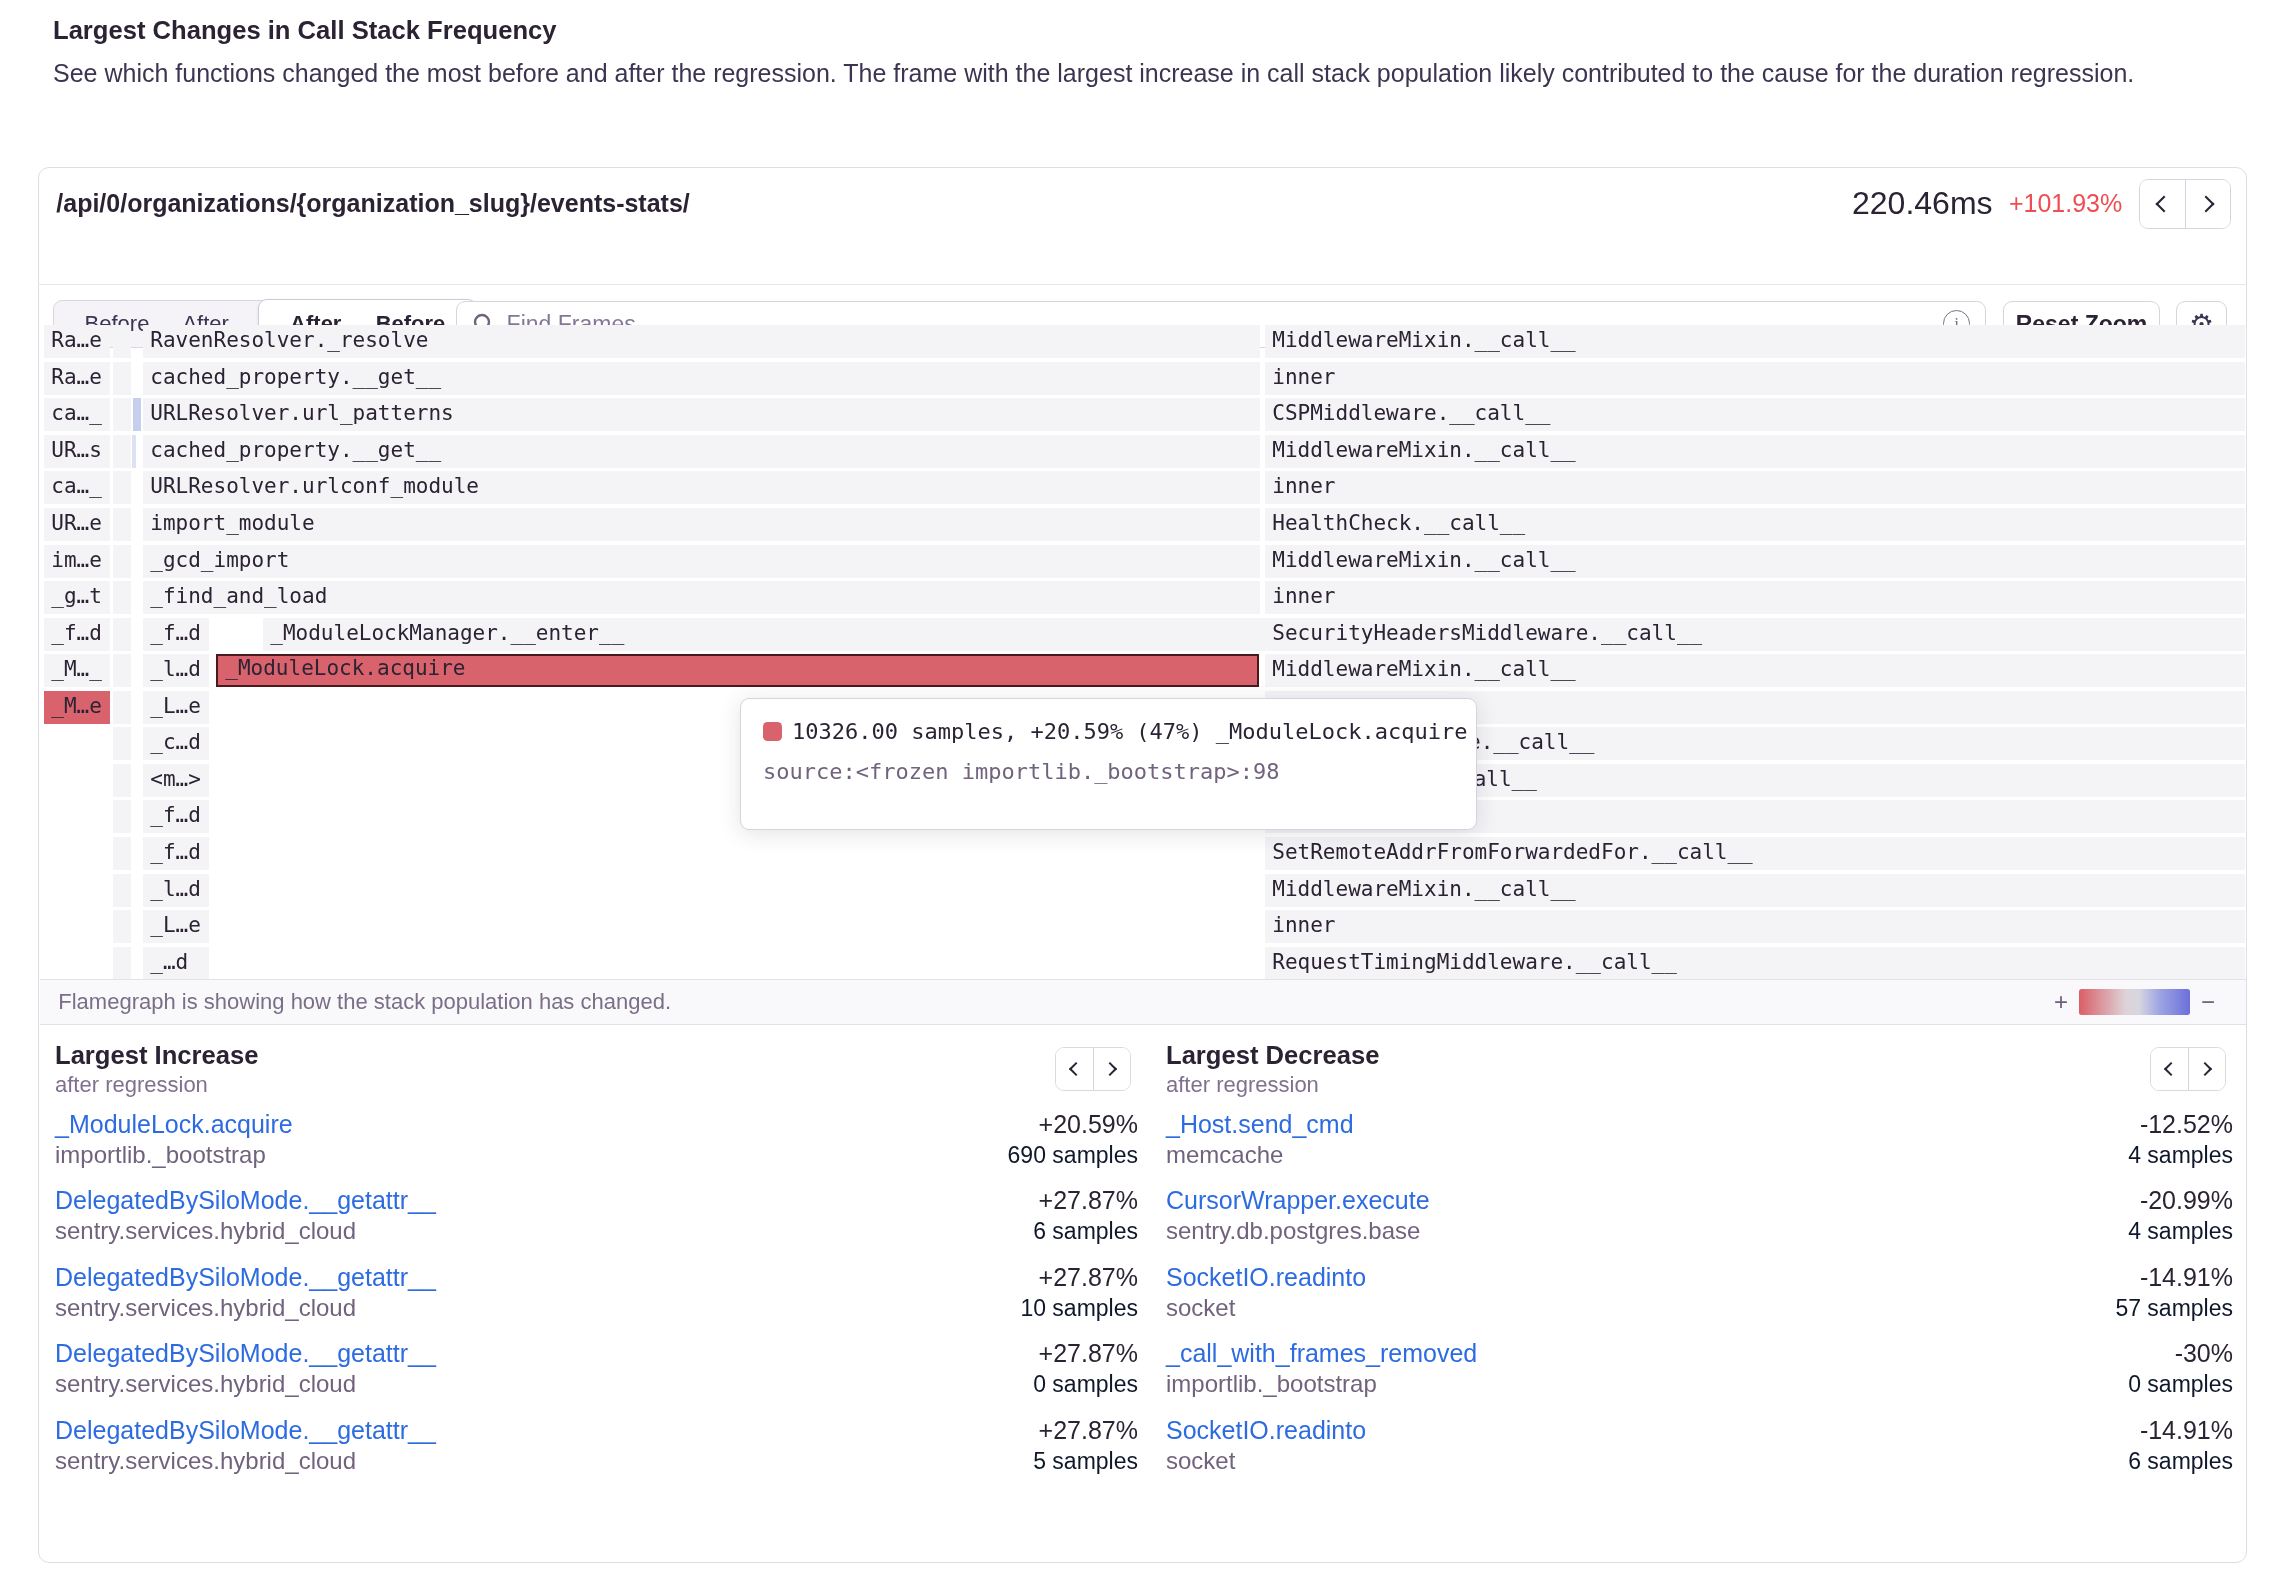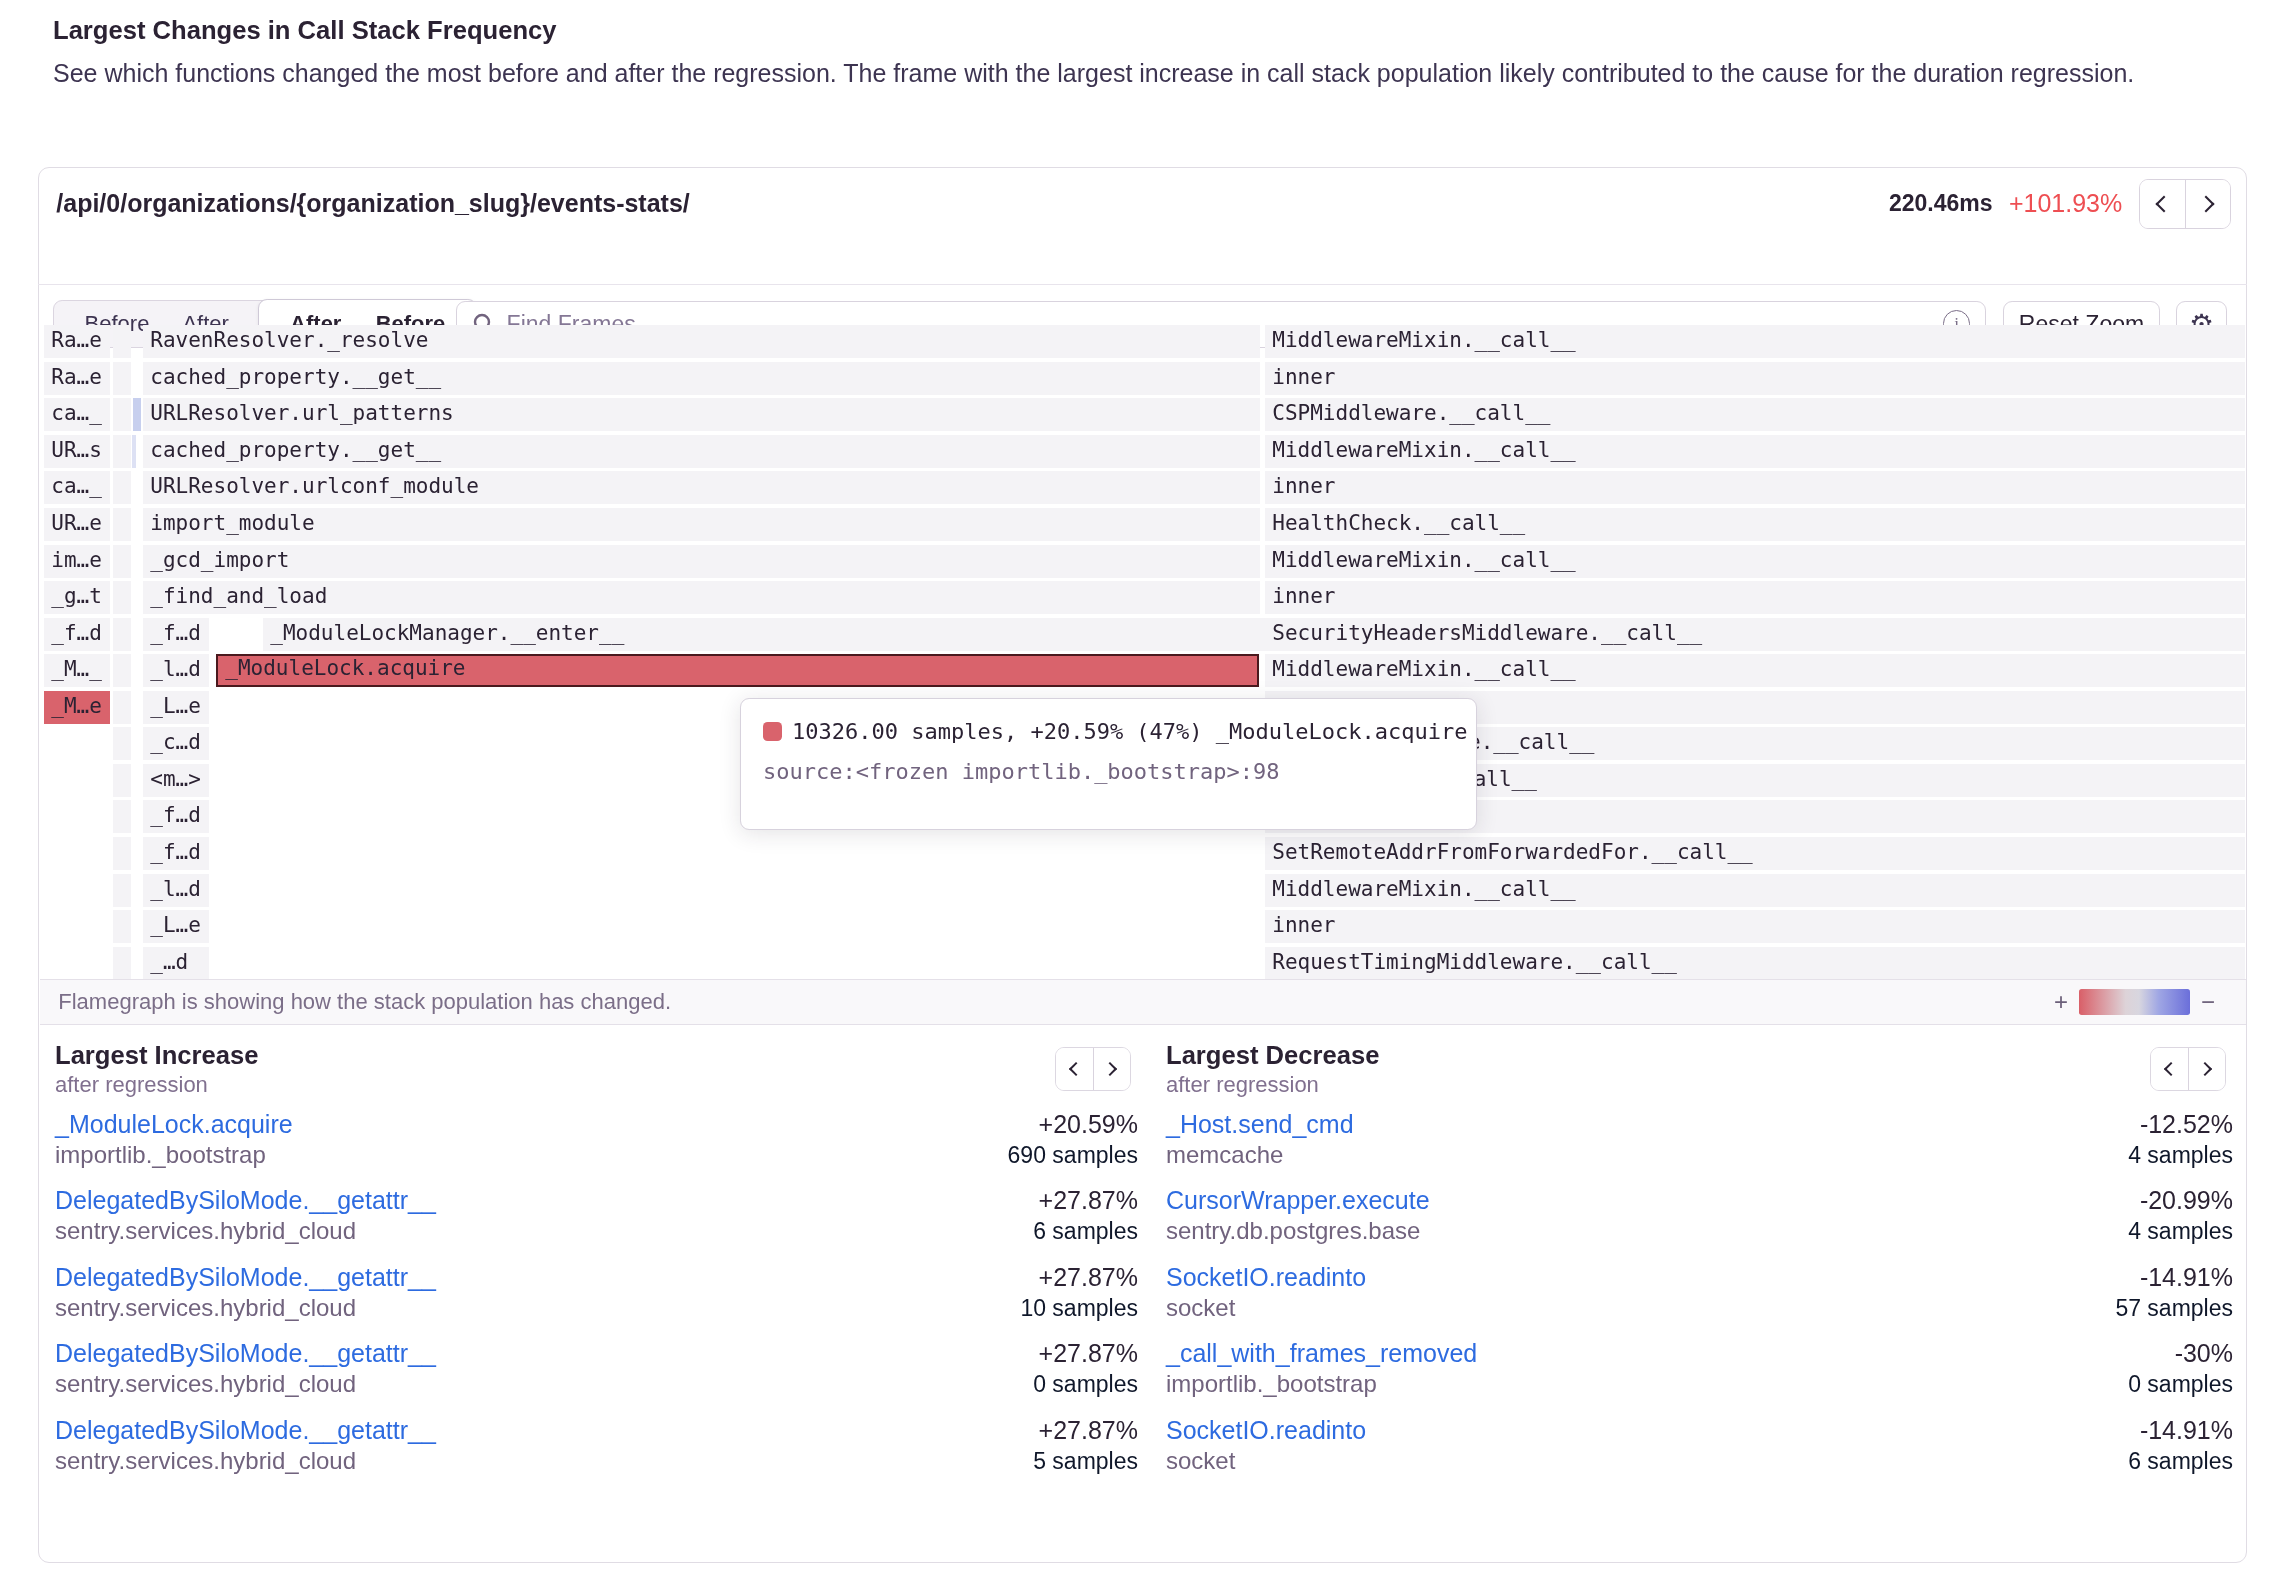--- a/index.html
+++ b/index.html
@@ -12,21 +12,21 @@
   .page-desc  { left:53px; top:55px; width:2129px; font-size:25px; line-height:37px; color:#3d3451; }
 
   
   .card { left:38px; top:167px; width:2209px; height:1396px;
           border:1.8px solid #e0dce4; border-radius:11px; background:#fff; }
 
   .card-header { left:38px; top:167px; width:2209px; height:73px;
           display:flex; align-items:center; justify-content:space-between; padding:0 16.4px 0 18.3px; }
   .endpoint { font-size:25px; font-weight:bold; color:#2b2233; }
   .hdr-right { display:flex; align-items:center; gap:16.4px; }
-  .hdr-ms  { font-size:23px; color:#2b2233;font-weight:bold; }
+  .hdr-ms  { font-size:32px; color:#2b2233; }
   .hdr-pct { font-size:25px; color:#ee4e52; }
   .nav-group { display:flex; border:1.8px solid #d9d3de; border-radius:9.1px; overflow:hidden; background:#fff; }
   .nav-btn { width:45px; height:48px; display:flex; align-items:center; justify-content:center; background:#fff; border:none; cursor:pointer; }
   .nav-btn + .nav-btn { border-left:1.8px solid #d9d3de; }
   .chev { display:inline-block; width:12px; height:12px;
           border-left:2.7px solid #2b2233; border-bottom:2.7px solid #2b2233; }
   .chev.l { transform:rotate(45deg); margin-left:3.7px; }
   .chev.r { transform:rotate(225deg); margin-right:3.7px; }
 
   
@@ -40,21 +40,21 @@
   .search { position:absolute; left:418px; top:15.5px; width:1530px; height:47px;
             border:1.8px solid #d9d3de; border-radius:9.1px; background:#fff;
             display:flex; align-items:center; padding:0 14.6px; gap:11px; }
   .search-ph { font-size:23px; color:#847795; flex:1; }
   .info-ic { width:27.4px; height:27.4px; border:1.8px solid #7b6e88; border-radius:50%;
              color:#7b6e88; font-size:17.4px; display:flex; align-items:center; justify-content:center;
              font-family:"Liberation Serif", serif; }
   .btn { border:1.8px solid #d9d3de; border-radius:9.1px; background:#fff; cursor:pointer;
          font-family:inherit; }
   .reset-btn { position:absolute; left:1965px; top:15.5px; width:157px; height:47px;
-         font-size:23px; font-weight:normal; color:#2b2233; }
+         font-size:23px; font-weight:bold; color:#2b2233; }
   .gear-btn { position:absolute; left:2138px; top:15.5px; width:51px; height:47px;
          font-size:28px; color:#3d3451; display:flex; align-items:center; justify-content:center; }
 
   
   #flame-layer { position:absolute; left:0; top:0; width:2288px; height:1588px; }
   .fcell { position:absolute; height:33px; line-height:31px; background:#f4f3f6;
            font-family:"DejaVu Sans Mono", monospace; font-size:21px; color:#2b2233;
            padding-left:7.3px; white-space:nowrap; overflow:hidden; cursor:pointer; }
   .fcell.red  { background:#d9636c; }
   .fcell.redb { background:#d9636c; border:2.7px solid #4a191e; line-height:25.6px; }

